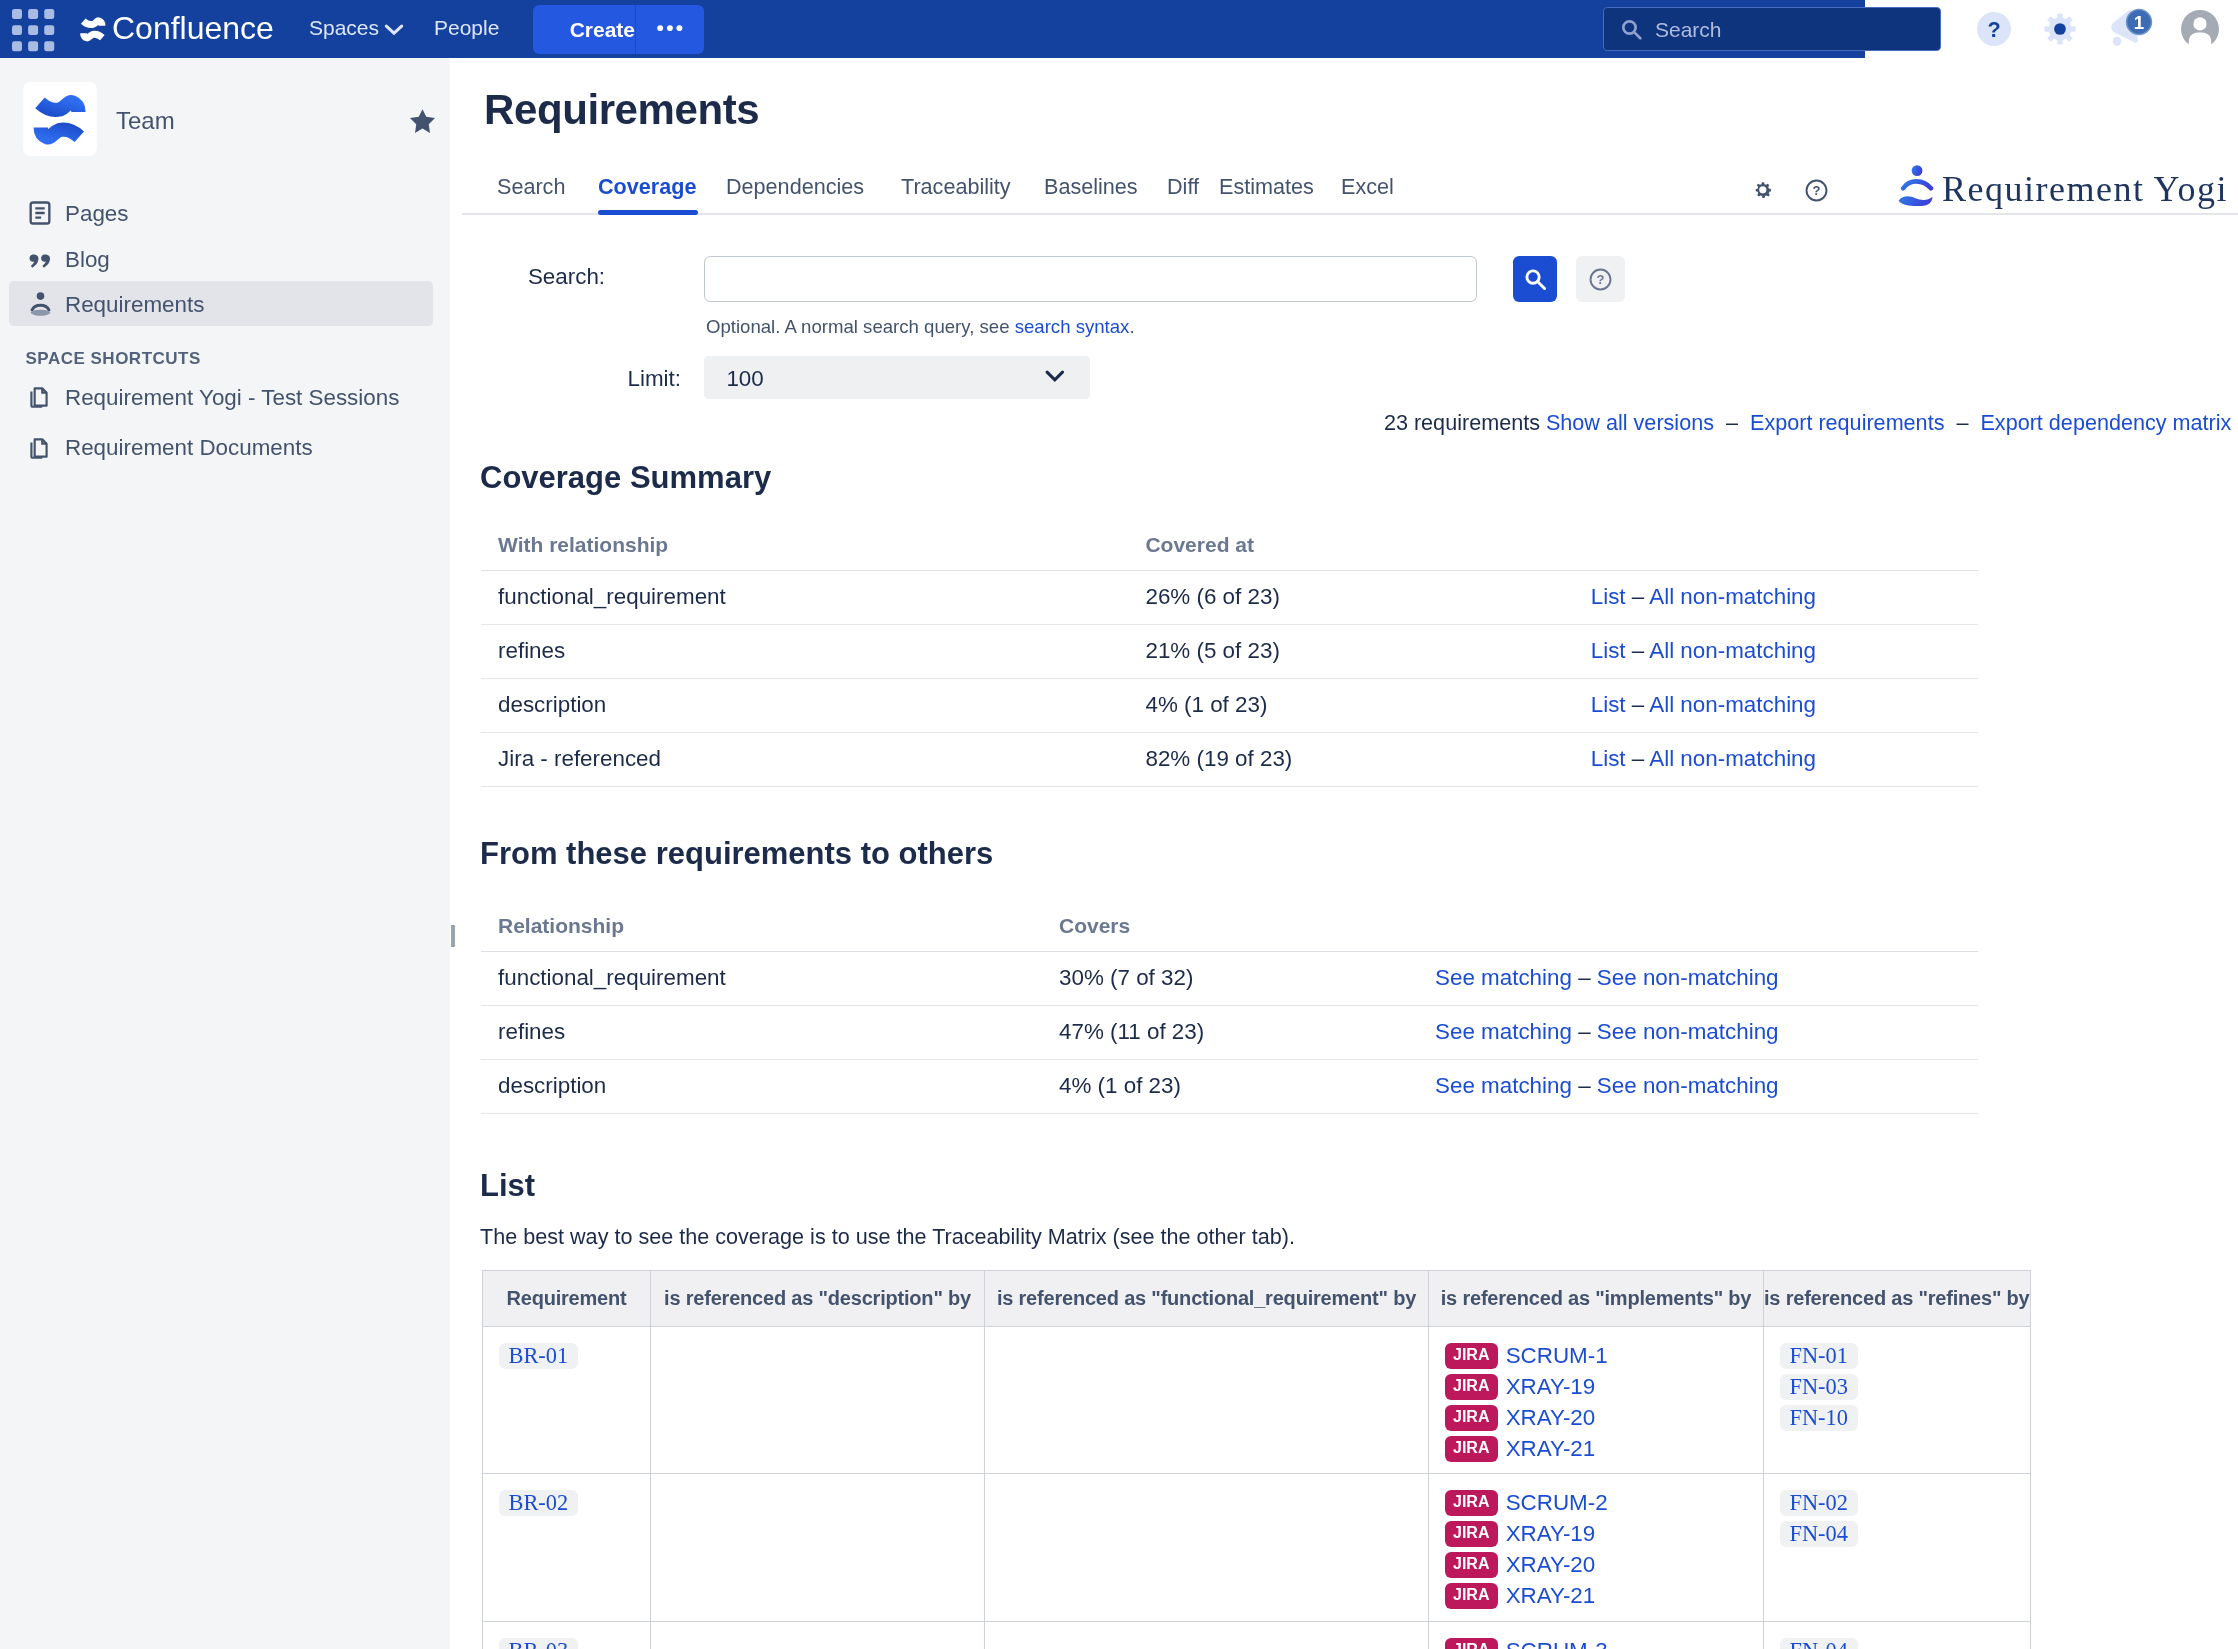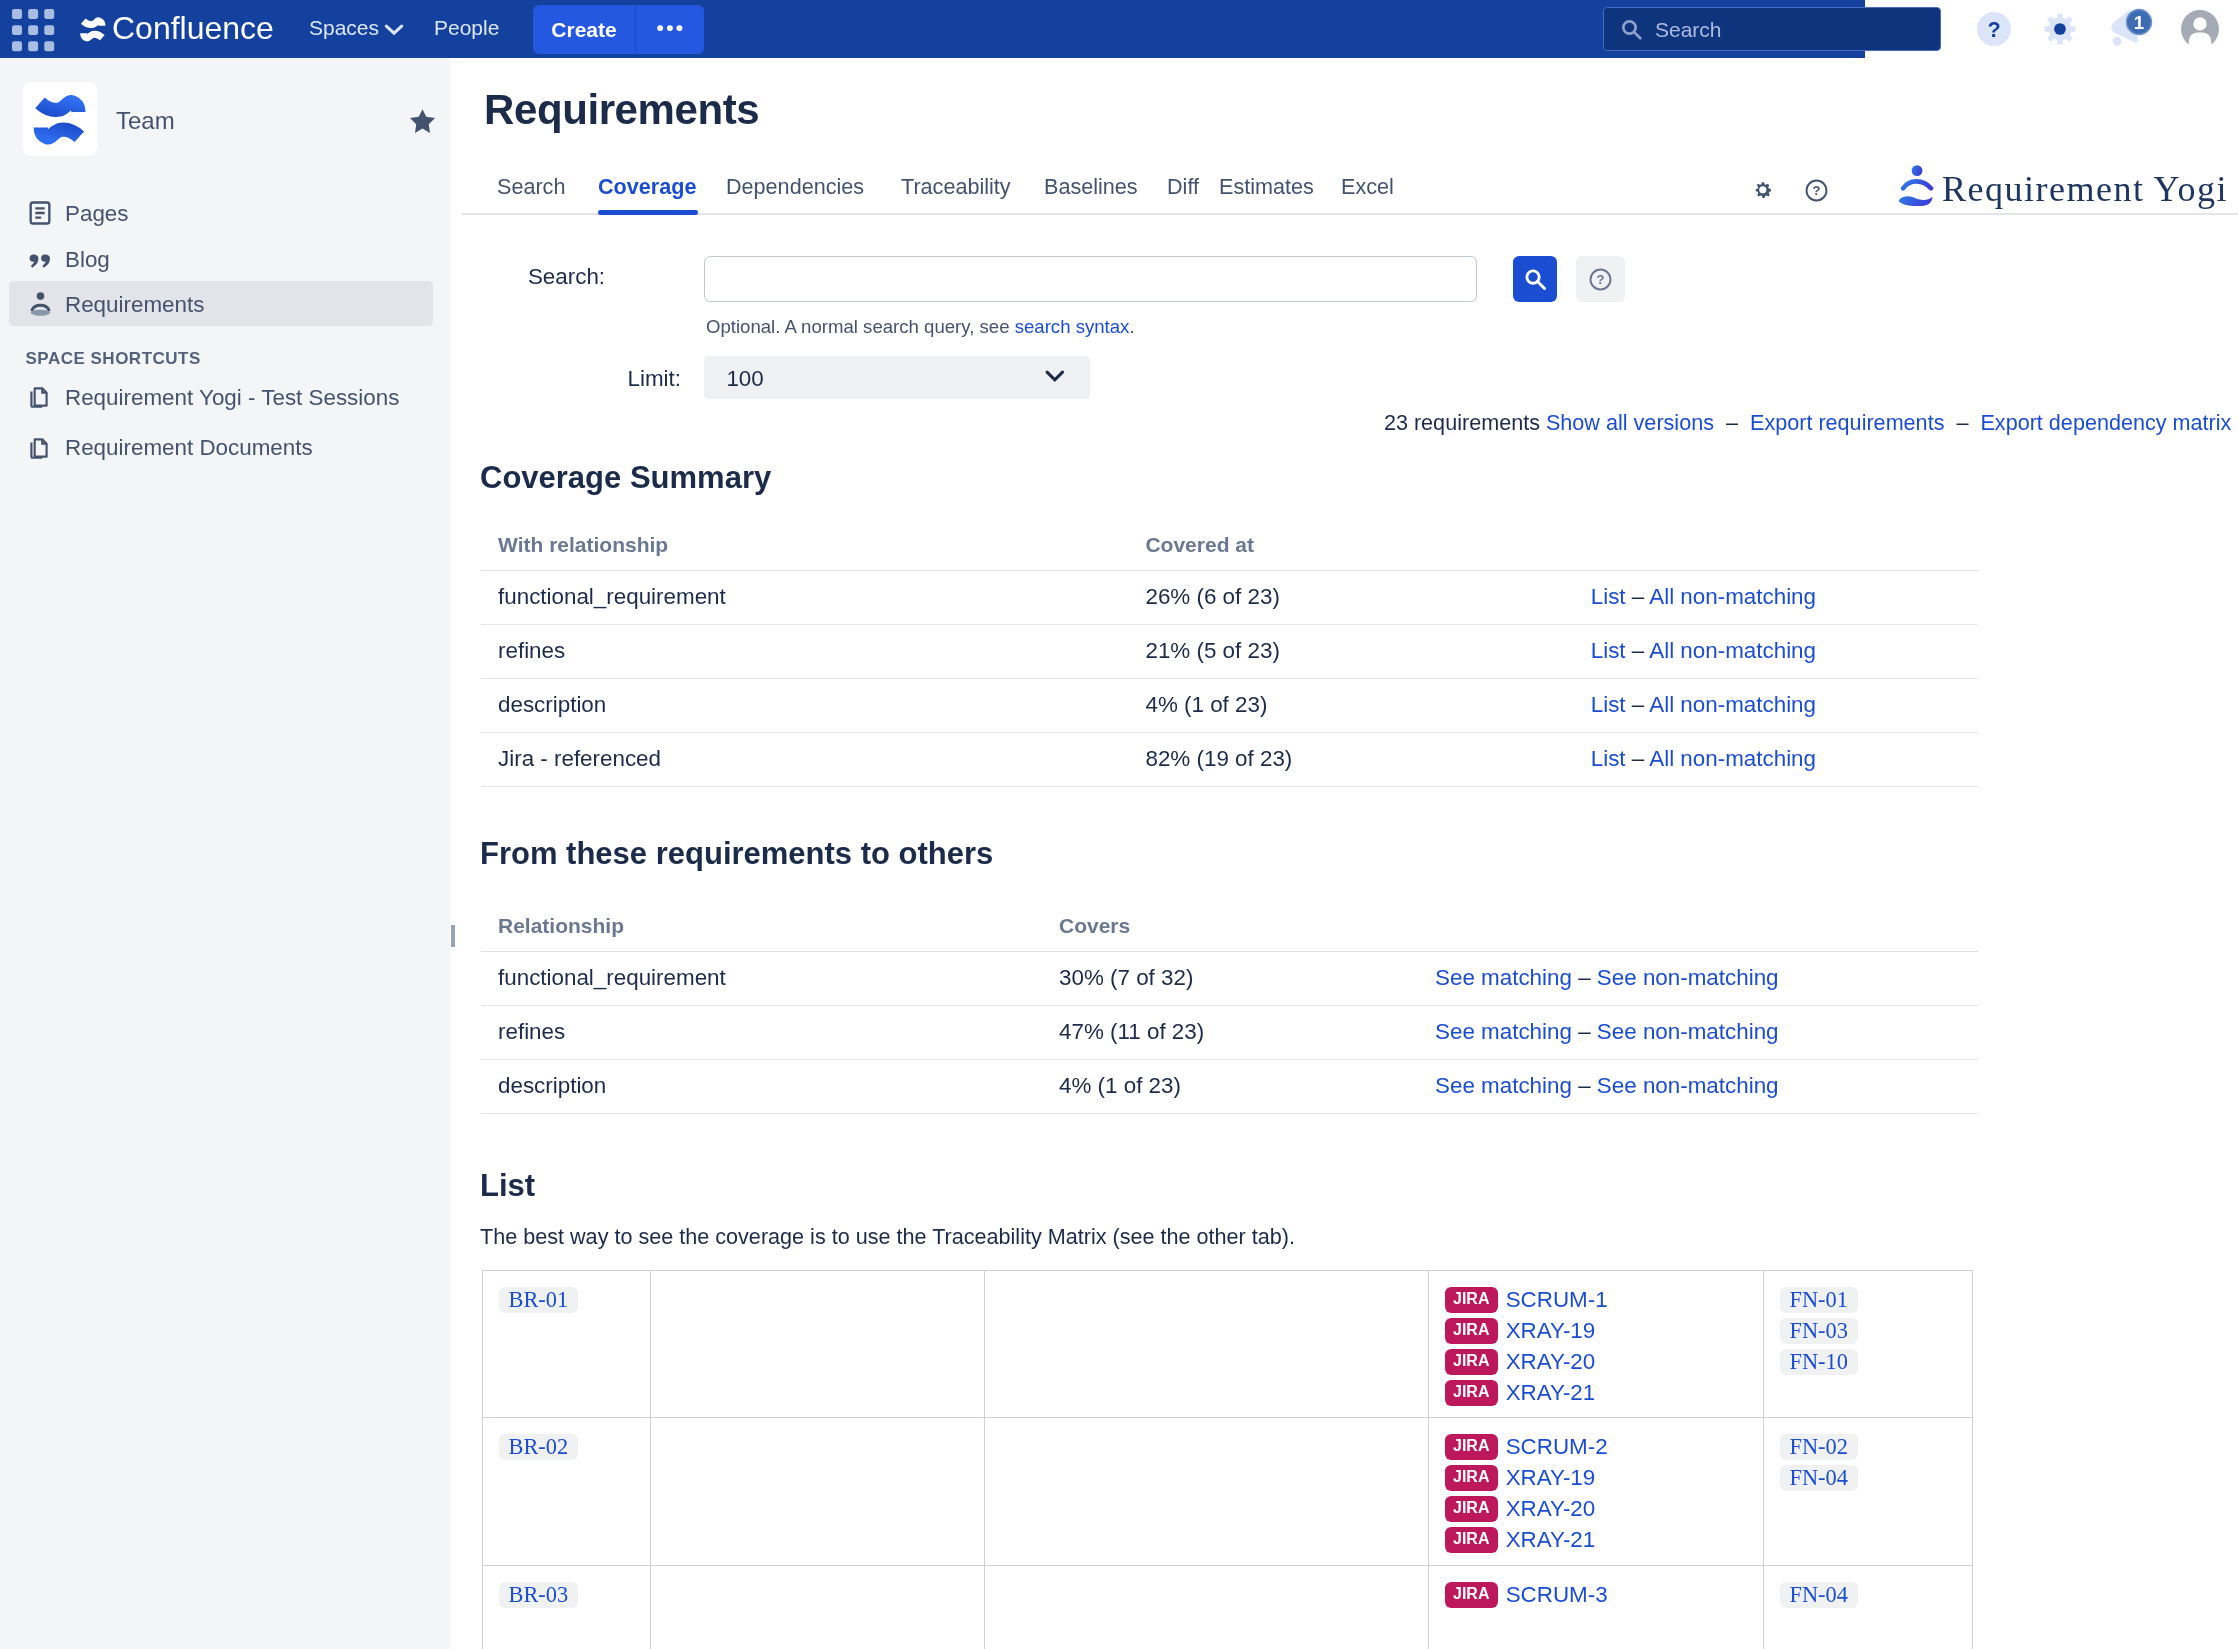--- a/index.html
+++ b/index.html
@@ -6,21 +6,21 @@
   html,body { width:2239px; height:1650px; overflow:hidden; background:#fff;
     font-family:"Liberation Sans", sans-serif; position:relative; }
   .abs { position:absolute; }
 
   
   #topbar { position:absolute; left:0; top:0; width:1865px; height:58px; background:#14409e; }
   .hitem { position:absolute; color:#dde6f8; font-size:21px; }
   #createwrap { position:absolute; left:533px; top:4.6px; width:171px; height:49px;
      background:#2458e0; border-radius:6.2px; }
   #createbtn { position:absolute; left:0; top:0; width:103px; height:49px; color:#fff;
-     font-weight:bold; font-size:21px; line-height:49px; text-align:center;
+     font-weight:bold; font-size:21px; line-height:49px; text-align:right;
      border-right:1.5px solid #1c4bc4; }
   #morebtn { position:absolute; right:0; top:0; width:66px; height:49px; color:#fff;
      font-weight:bold; font-size:21px; line-height:45px; text-align:center; letter-spacing:2.3px;}
   #hsearch { position:absolute; left:1603px; top:7px; width:338px; height:44px;
      background:#0e347e; border:1.5px solid #4a6cc0; border-radius:4.6px; }
   #hsearch .ph { position:absolute; left:51px; top:10px; font-size:21px; color:#aebbdd; }
 
   
   #sidebar { position:absolute; left:0; top:58px; width:450px; height:1592px; background:#f4f5f7; }
   #spacetile { position:absolute; left:23px; top:24px; width:74px; height:74px; background:#fff; border-radius:7.7px; }
@@ -340,20 +340,27 @@
 
   <table class="list">
     <colgroup>
         <col style="width:168px">
         <col style="width:334px">
         <col style="width:444px">
         <col style="width:335px">
         <col style="width:209px">
       </colgroup>
     <tbody>
+        <tr>
+      <th>Requirement</th>
+      <th>is referenced as "description" by</th>
+      <th>is referenced as "functional_requirement" by</th>
+      <th>is referenced as "implements" by</th>
+      <th>is referenced as "refines" by</th>
+    </tr>
     <tr style="height:147px">
       <td><span class="chip">BR-01</span></td>
       <td></td>
       <td></td>
       <td>
         <div class="jrow"><span class="jira">JIRA</span><a href="#">SCRUM-1</a></div>
         <div class="jrow"><span class="jira">JIRA</span><a href="#">XRAY-19</a></div>
         <div class="jrow"><span class="jira">JIRA</span><a href="#">XRAY-20</a></div>
         <div class="jrow"><span class="jira">JIRA</span><a href="#">XRAY-21</a></div>
       </td>

